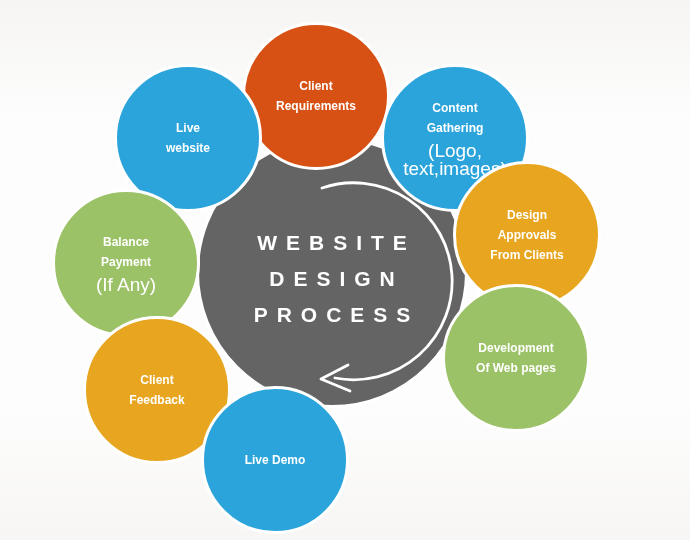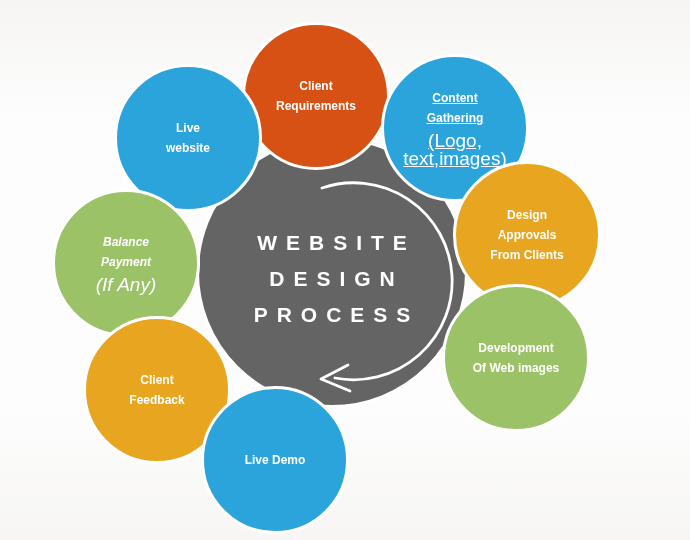--- a/index.html
+++ b/index.html
@@ -73,21 +73,21 @@
     white-space: pre-line;
   }
   .step .note {
     font-size: 19px;
     font-weight: normal;
     line-height: 18px;
     margin-top: 4px;
     white-space: pre-line;
   }
   .pos-client-requirements { left: 242px; top: 22px; }
-  .pos-content-gathering   { left: 381px; top: 54px; text-decoration: underline; }
+  .pos-content-gathering   { left: 381px; top: 64px; }
   .pos-design-approvals    { left: 453px; top: 161px; }
   .pos-development         { left: 442px; top: 284px; }
   .pos-domain-server       { left: 346px; top: 381px; }
   .pos-domain-server .label{ font-size: 15px; line-height: 19px; }
   .pos-live-demo           { left: 201px; top: 386px; }
   .pos-client-feedback     { left: 83px;  top: 316px; }
   .pos-balance-payment     { left: 52px;  top: 189px; }
   .pos-live-website        { left: 114px; top: 64px; }
 </style>
 </head>
@@ -109,21 +109,21 @@
   <div class="step pos-client-requirements" style="background-color: rgb(216, 81, 20);">
     <div class="label">Client
 Requirements</div>
   </div>
 
   <div class="step pos-live-website" style="background-color: rgb(43, 164, 219);">
     <div class="label">Live
 website</div>
   </div>
 
-  <div class="step pos-balance-payment" style="background-color: rgb(156, 194, 104); font-style: italic;">
+  <div class="step pos-balance-payment" style="background-color: rgb(156, 194, 104);">
     <div class="label">Balance
 Payment</div>
     <div class="note">(If Any)</div>
   </div>
 
   <div class="step pos-client-feedback" style="background-color: rgb(232, 166, 32);">
     <div class="label">Client
 Feedback</div>
   </div>
 
@@ -134,21 +134,21 @@
   </div>
 
   <div class="step pos-design-approvals" style="background-color: rgb(232, 166, 32);">
     <div class="label">Design
 Approvals
 From Clients</div>
   </div>
 
   <div class="step pos-development" style="background-color: rgb(156, 194, 104);">
     <div class="label">Development
-Of Web images</div>
+Of Web pages</div>
   </div>
 
 
   <div class="step pos-live-demo" style="background-color: rgb(43, 164, 219);">
     <div class="label">Live Demo</div>
   </div>
 
 </div>
 
 </body></html>

